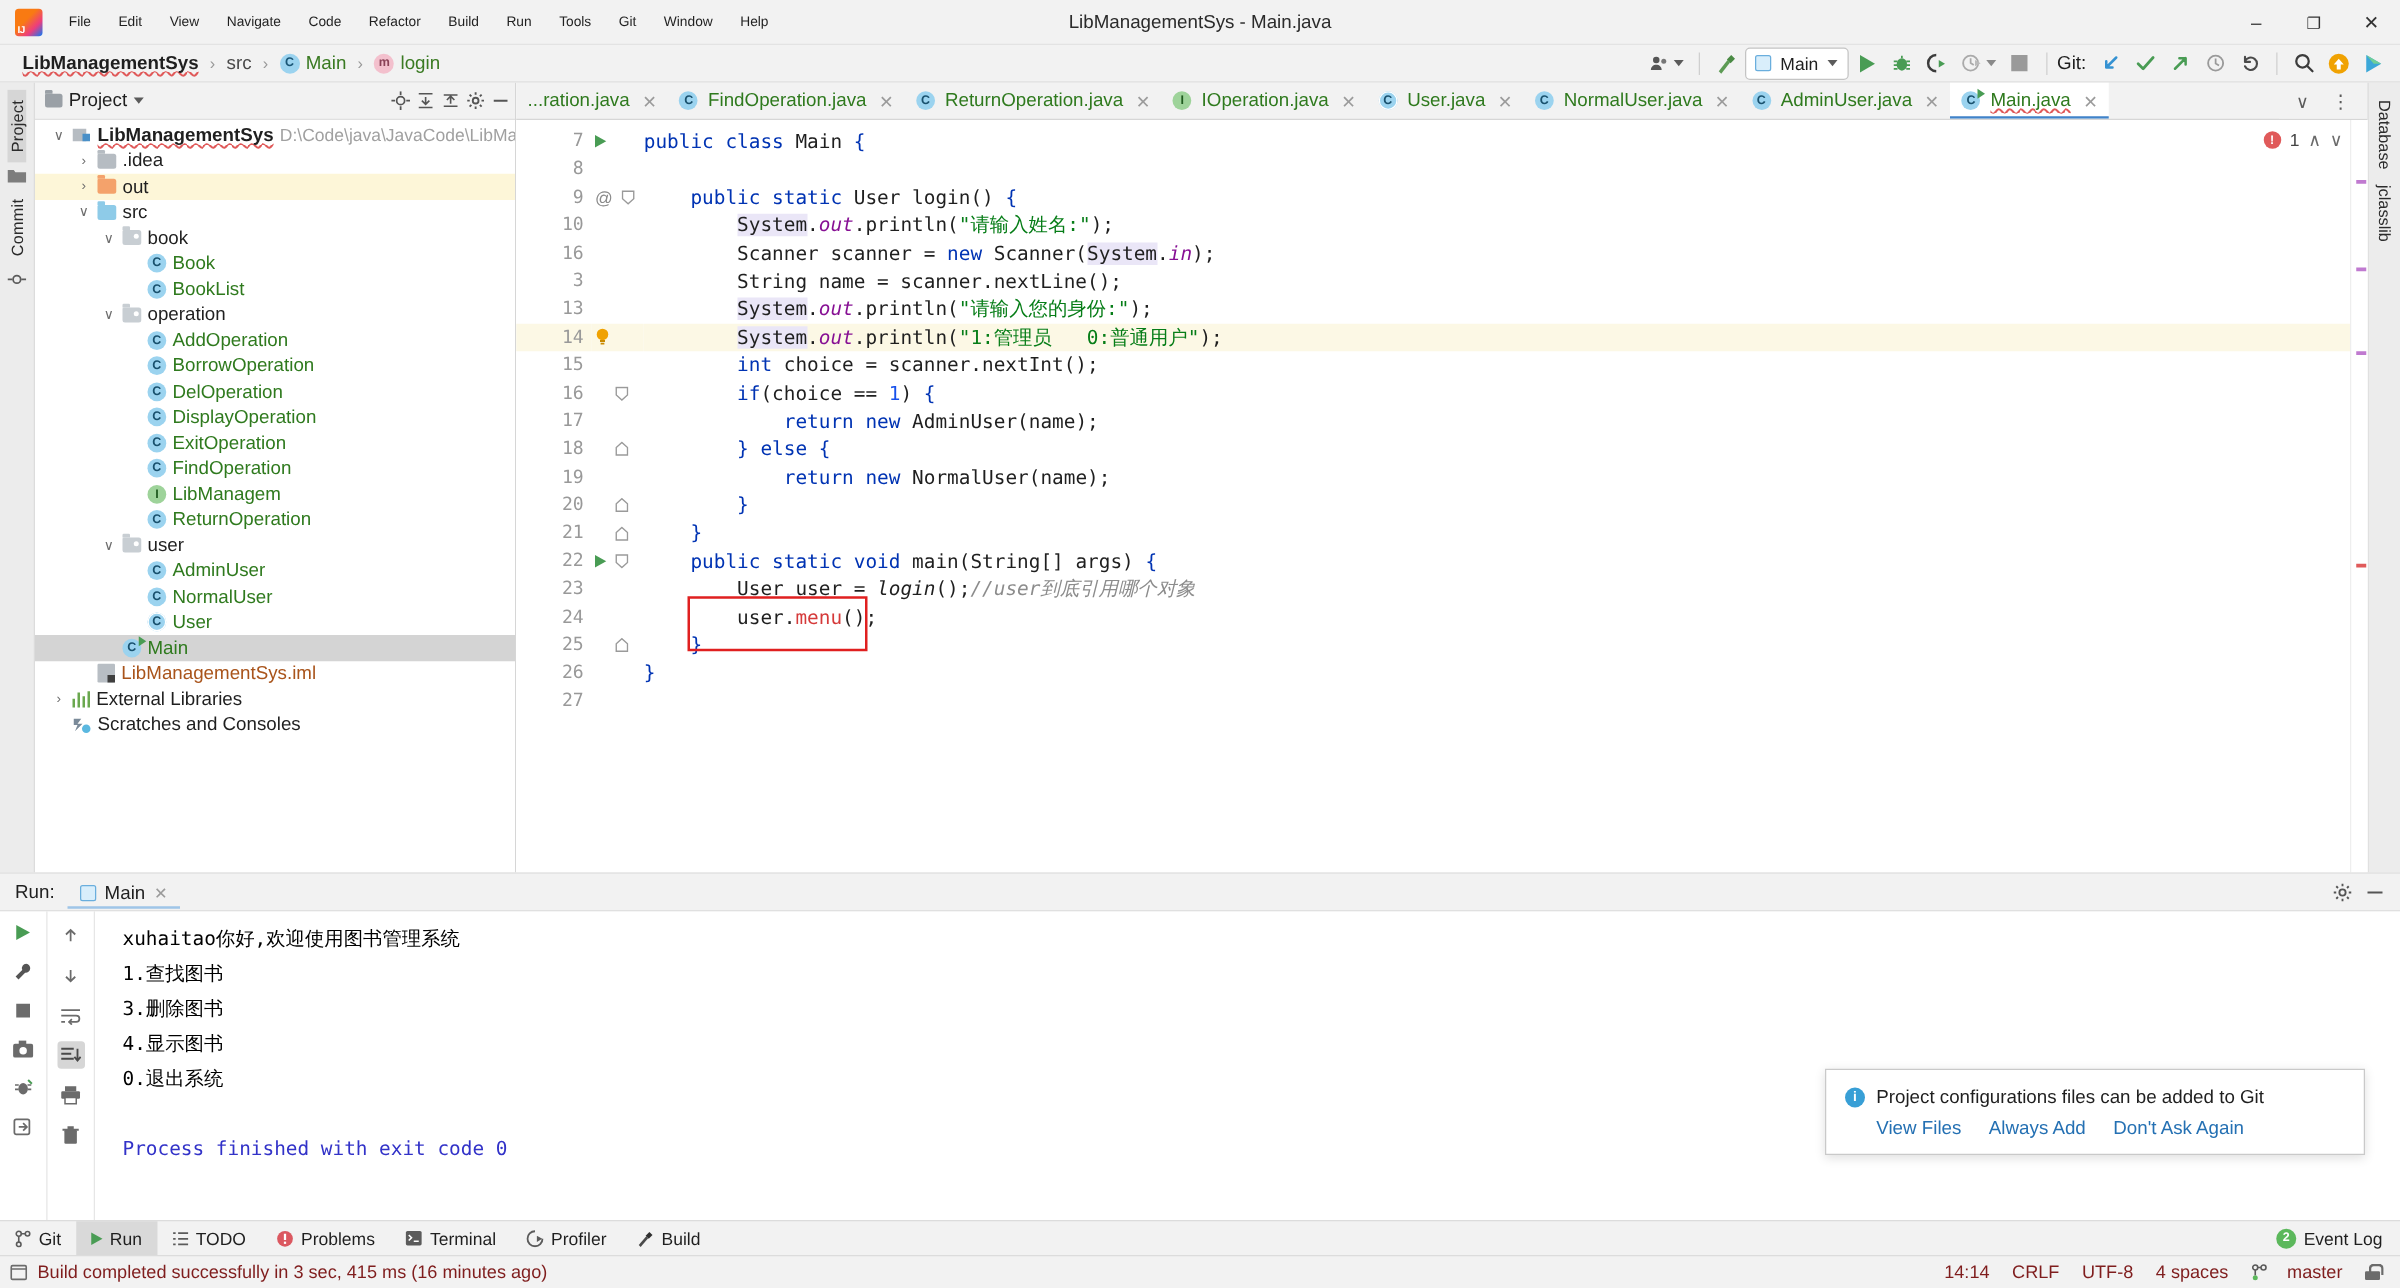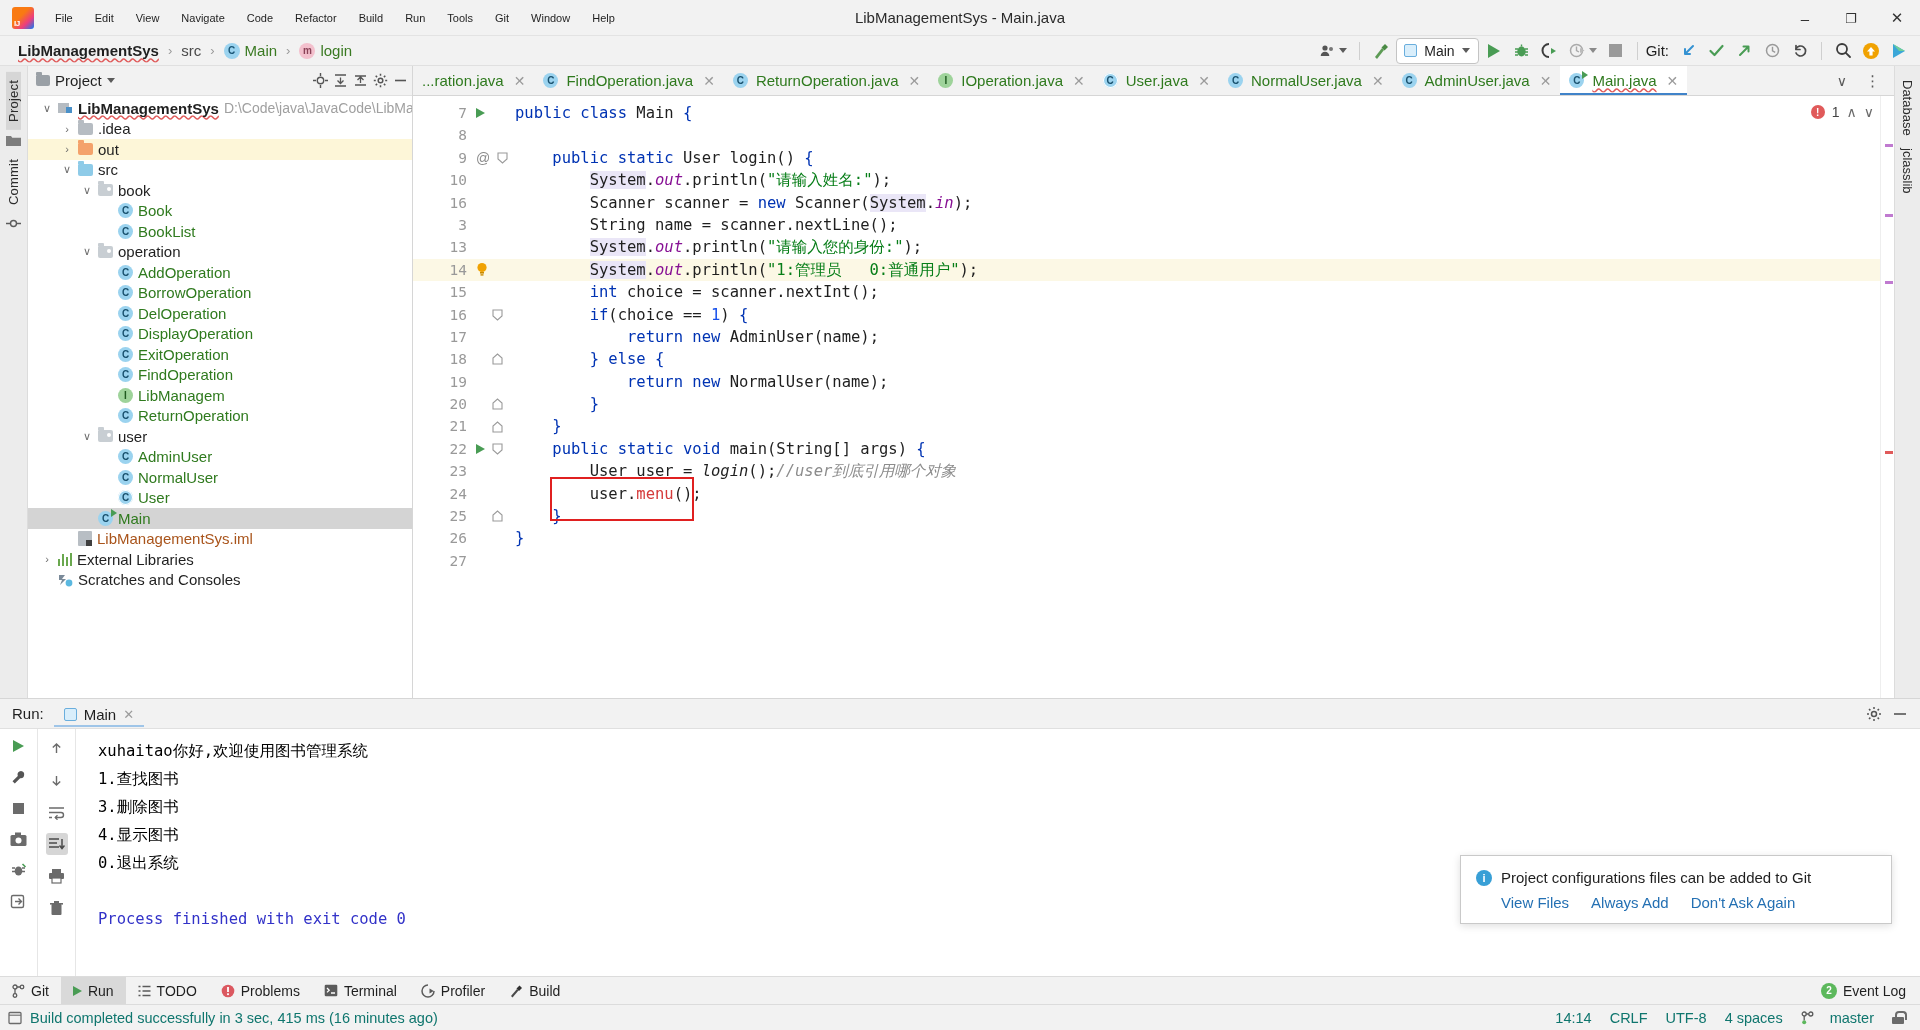--- a/index.html
+++ b/index.html
@@ -172,21 +172,21 @@
 
   
   .toolwins { height:28px; display:flex; align-items:stretch; background:#f2f2f2;
      border-top:1px solid #dcdcdc; font-size:14px; color:#1f1f1f; position:relative;}
   .tw { display:flex; align-items:center; gap:6px; padding:0 12px; }
   .tw.sel { background:#d9d9d9; }
   .toolwins-right { margin-left:auto; display:flex; align-items:center; gap:6px; padding:0 14px;}
   .grn-badge{width:16px;height:16px;border-radius:50%;background:#5cb85c;color:#fff;font-size:10px;
      font-weight:bold;display:flex;align-items:center;justify-content:center;}
   .statusbar { height:26px; display:flex; align-items:center; background:#f2f2f2;
-     border-top:1px solid #dcdcdc; font-size:14.5px; color:#0f766e; padding:0 6px 0 8px;}
+     border-top:1px solid #dcdcdc; font-size:14.5px; color:#7f1d1d; padding:0 6px 0 8px;}
   .sb-right { margin-left:auto; display:flex; align-items:center; gap:18px; padding-right:10px;}
   .lockico{width:12px;height:13px;position:relative;}
   .lockico::before{content:"";position:absolute;bottom:0;left:0;width:12px;height:7px;background:#6b6b6b;border-radius:1px;}
   .lockico::after{content:"";position:absolute;top:0;left:3px;width:8px;height:7px;border:2px solid #6b6b6b;border-bottom:none;border-radius:4px 4px 0 0;}
   svg { display:block; }
 </style>
 </head>
 <body>
 
 <div class="app">

